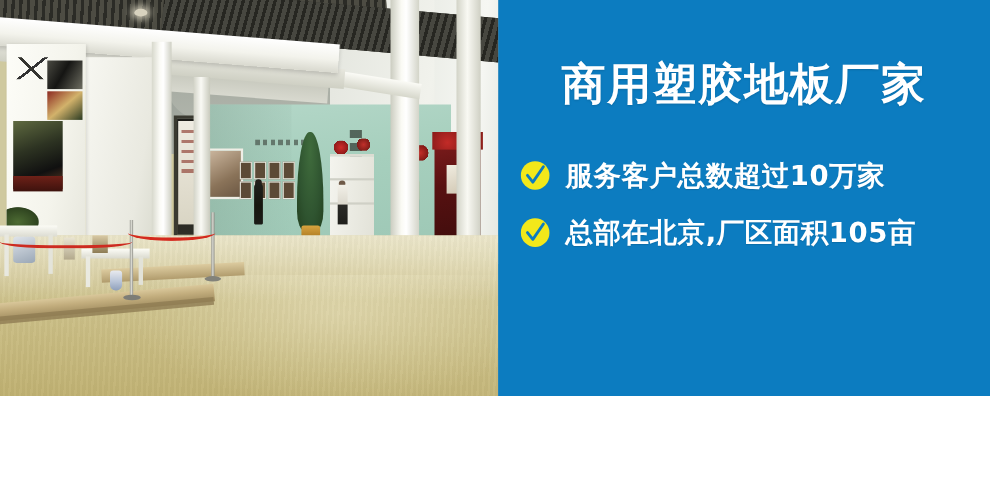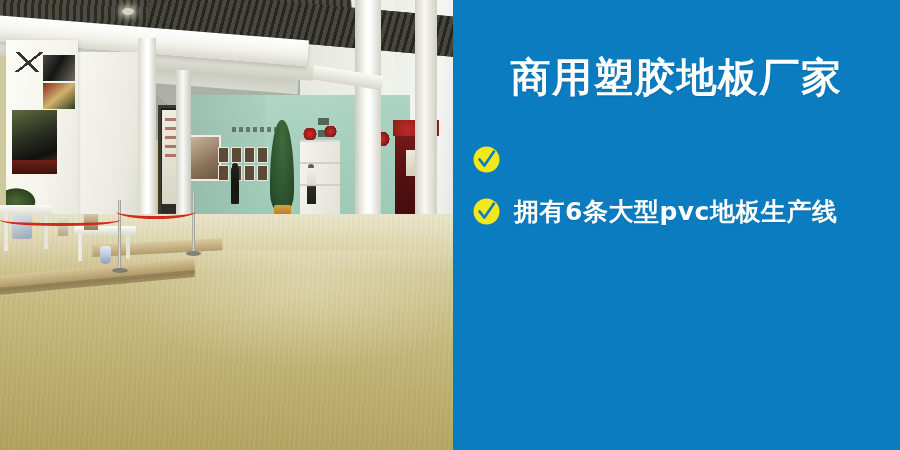--- a/index.html
+++ b/index.html
@@ -7,21 +7,21 @@
     margin: 0;
     padding: 0;
     background: #ffffff;
   }
   body {
     font-family: "DejaVu Sans", "Liberation Sans", sans-serif;
   }
   .banner {
     position: relative;
     width: 900px;
-    height: 450px;
+    height: 360px;
     overflow: hidden;
     display: flex;
     background: #0c7cc0;
   }
 
   
   .photo-panel {
     position: relative;
     width: 453px;
     height: 450px;
@@ -524,36 +524,37 @@
     <div class="ph-layer rope-red-2"></div>
   </div>
 
   <div class="info-panel">
 
     <div class="headline">商用塑胶地板厂家</div>
 
     <ul class="feature-list">
 
 
-
       <li class="feature-item">
         <span class="check-badge">
           <svg width="27" height="27" viewBox="0 0 27 27" aria-hidden="true">
             <circle cx="13.5" cy="13.5" r="13" fill="#f2e81a"></circle>
             <path d="M6.5 13.4 L11.4 19.6 L21 5.6" fill="none" stroke="#0c7cc0" stroke-width="2.6" stroke-linecap="round" stroke-linejoin="round"></path>
           </svg>
         </span>
+        <span class="feature-text">服务客户总数超过10万家</span>
       </li>
 
       <li class="feature-item">
         <span class="check-badge">
           <svg width="27" height="27" viewBox="0 0 27 27" aria-hidden="true">
             <circle cx="13.5" cy="13.5" r="13" fill="#f2e81a"></circle>
             <path d="M6.5 13.4 L11.4 19.6 L21 5.6" fill="none" stroke="#0c7cc0" stroke-width="2.6" stroke-linecap="round" stroke-linejoin="round"></path>
           </svg>
         </span>
-        <span class="feature-text">拥有6条大型pvc地板生产线</span>
+        <span class="feature-text">总部在北京,厂区面积105亩</span>
       </li>
+
 
 
     </ul>
   </div>
 </div>
 
 </body></html>

